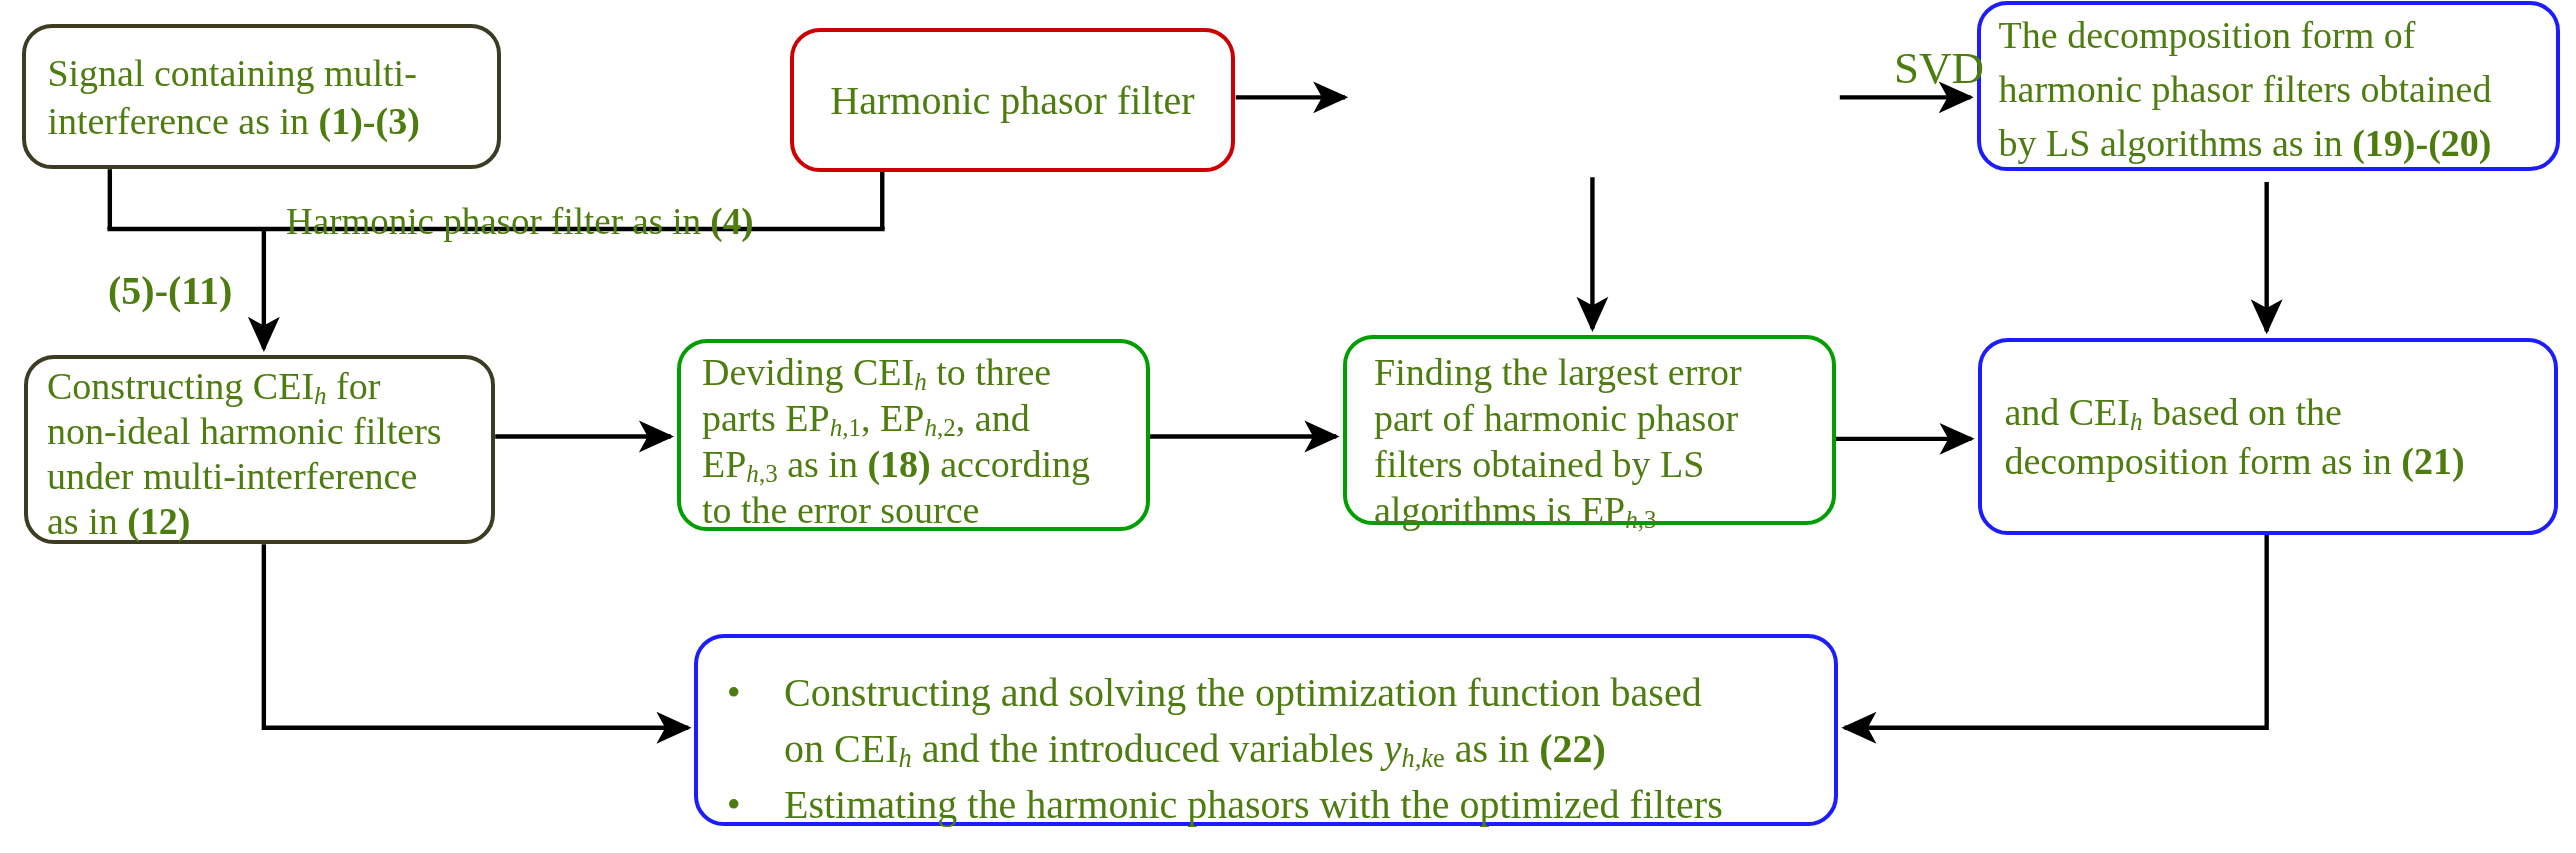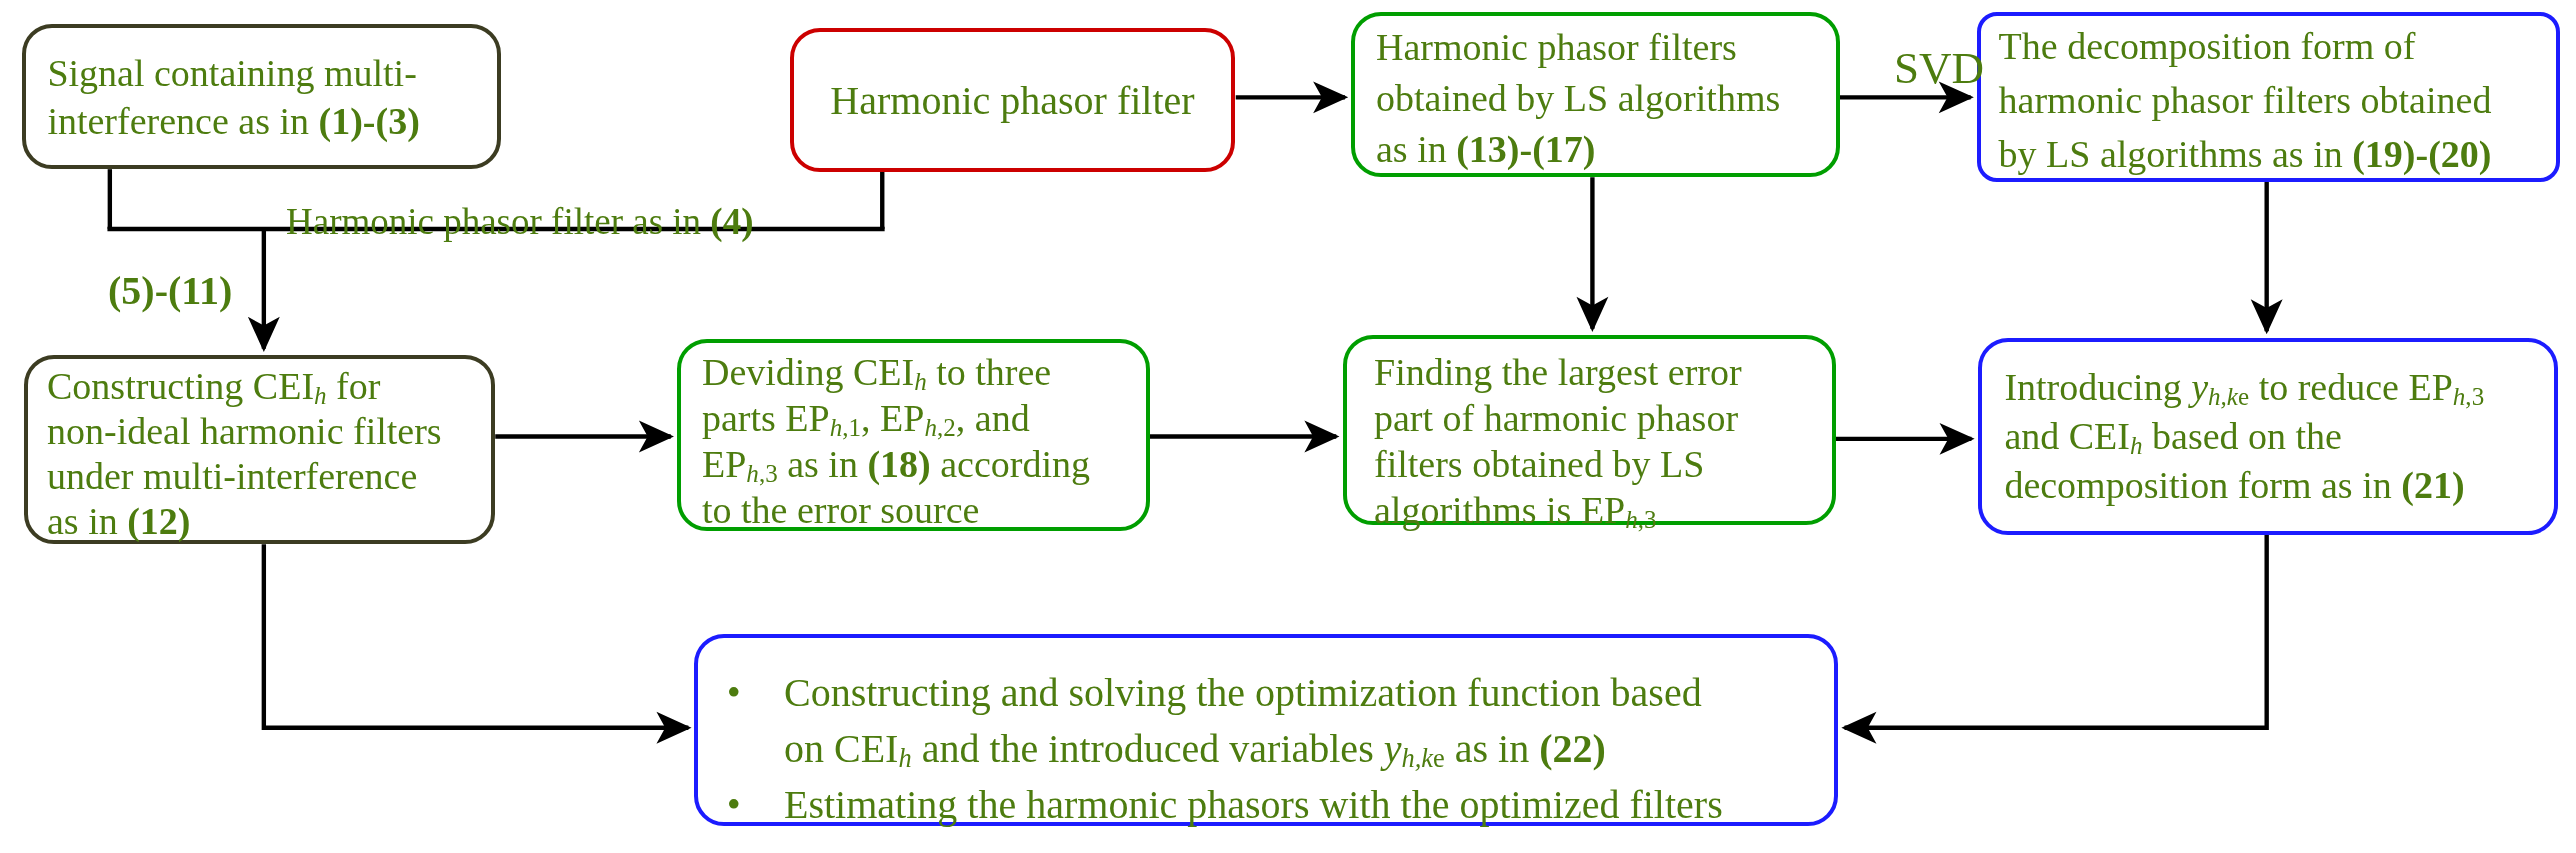--- a/index.html
+++ b/index.html
@@ -58,27 +58,22 @@
 
   <div class="box vcenter" style="left: 22.4px; top: 24px; width: 479px; height: 145px; padding-left: 21px; line-height: 48px; border-color: rgb(60, 60, 34);">
       <div class="tline"><span>Signal containing multi-</span></div>
       <div class="tline"><span>interference as in </span><b>(1)-(3)</b></div>
     </div>
 
   <div class="box vcenter hcenter" style="left: 790px; top: 28px; width: 445px; height: 144px; font-size: 40px; border-color: rgb(204, 0, 0);">
       <div class="tline"><span>Harmonic phasor filter</span></div>
     </div>
 
-  <div class="box" style="left: 1351px; top: 12px; width: 489px; height: 165px; padding: 6.4px 0px 0px 21px; line-height: 51px; border-color: rgb(0, 158, 0);">
-      <div class="tline"><span>Harmonic phasor filters</span></div>
-      <div class="tline"><span>obtained by LS algorithms</span></div>
-      <div class="tline"><span>as in </span><b>(13)-(17)</b></div>
-    </div>
 
-  <div class="box" style="left: 1977px; top: 12px; width: 583px; height: 170px; padding: 3.2px 0px 0px 17.6px; line-height: 54px; border-color: rgb(28, 28, 255); border-radius: 20px;">
+  <div class="box" style="left: 1977px; top: 1px; width: 583px; height: 170px; padding: 3.2px 0px 0px 17.6px; line-height: 54px; border-color: rgb(28, 28, 255);">
       <div class="tline"><span>The decomposition form of</span></div>
       <div class="tline"><span>harmonic phasor filters obtained</span></div>
       <div class="tline"><span>by LS algorithms as in </span><b>(19)-(20)</b></div>
     </div>
 
   <div class="lbl" style="left:286px;top:184px;font-size:37px;margin-top:16px;"><span>Harmonic phasor filter as in </span><b>(4)</b></div>
 
   <div class="lbl" style="left:108px;top:267px;font-size:40px;"><b>(5)-(11)</b></div>
 
   <div class="lbl" style="left:1862px;top:42px;font-size:45px;margin-left:32px;">SVD</div>
@@ -98,21 +93,20 @@
     </div>
 
   <div class="box" style="left: 1343px; top: 335px; width: 493px; height: 190px; padding: 10px 0px 0px 27px; line-height: 46px; border-color: rgb(0, 158, 0);">
       <div class="tline"><span>Finding the largest error</span></div>
       <div class="tline"><span>part of harmonic phasor</span></div>
       <div class="tline"><span>filters obtained by LS</span></div>
       <div class="tline"><span>algorithms is EP</span><sub class="it">h</sub><sub>,3</sub></div>
     </div>
 
   <div class="box vcenter" style="left: 1978px; top: 338px; width: 580px; height: 197px; padding-left: 22.4px; line-height: 49px; font-size: 38px; border-color: rgb(28, 28, 255);">
-      <div class="tline"><span>Introducing </span><i>y</i><sub class="it">h,k</sub><sub>e</sub><span> to reduce EP</span><sub class="it">h</sub><sub>,3</sub></div>
       <div class="tline"><span>and CEI</span><sub class="it">h</sub><span> based on the</span></div>
       <div class="tline"><span>decomposition form as in </span><b>(21)</b></div>
     </div>
 
   <div class="box" style="left: 694px; top: 634px; width: 1144px; height: 192px; padding: 27px 0px 0px 24px; line-height: 56px; font-size: 40px; border-color: rgb(28, 28, 255);">
       <div class="brow">
         <div class="bdot">•</div>
         <div>
           <div class="tline"><span>Constructing and solving the optimization function based</span></div>
           <div class="tline"><span>on CEI</span><sub class="it">h</sub><span> and the introduced variables </span><i>y</i><sub class="it">h,k</sub><sub>e</sub><span> as in </span><b>(22)</b></div>

